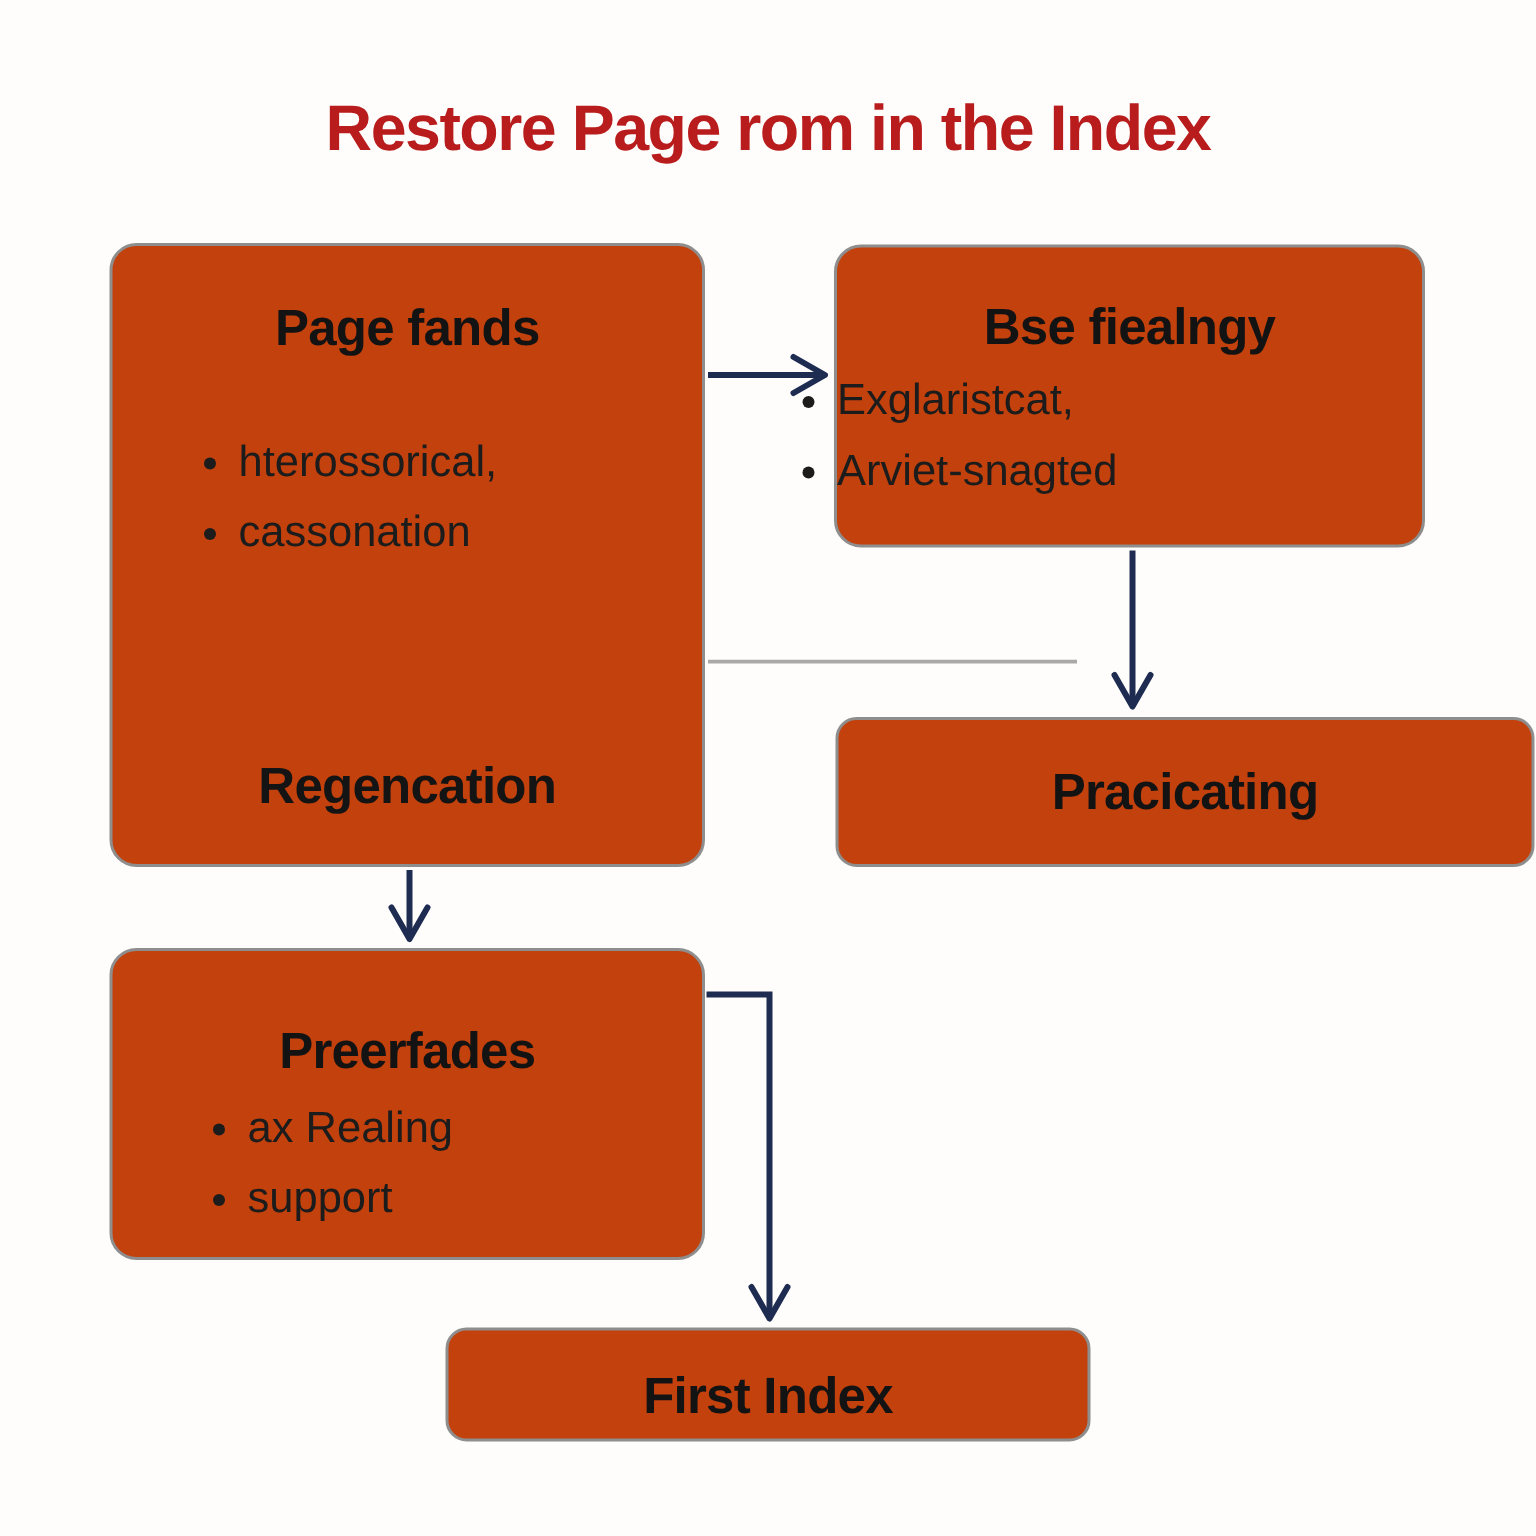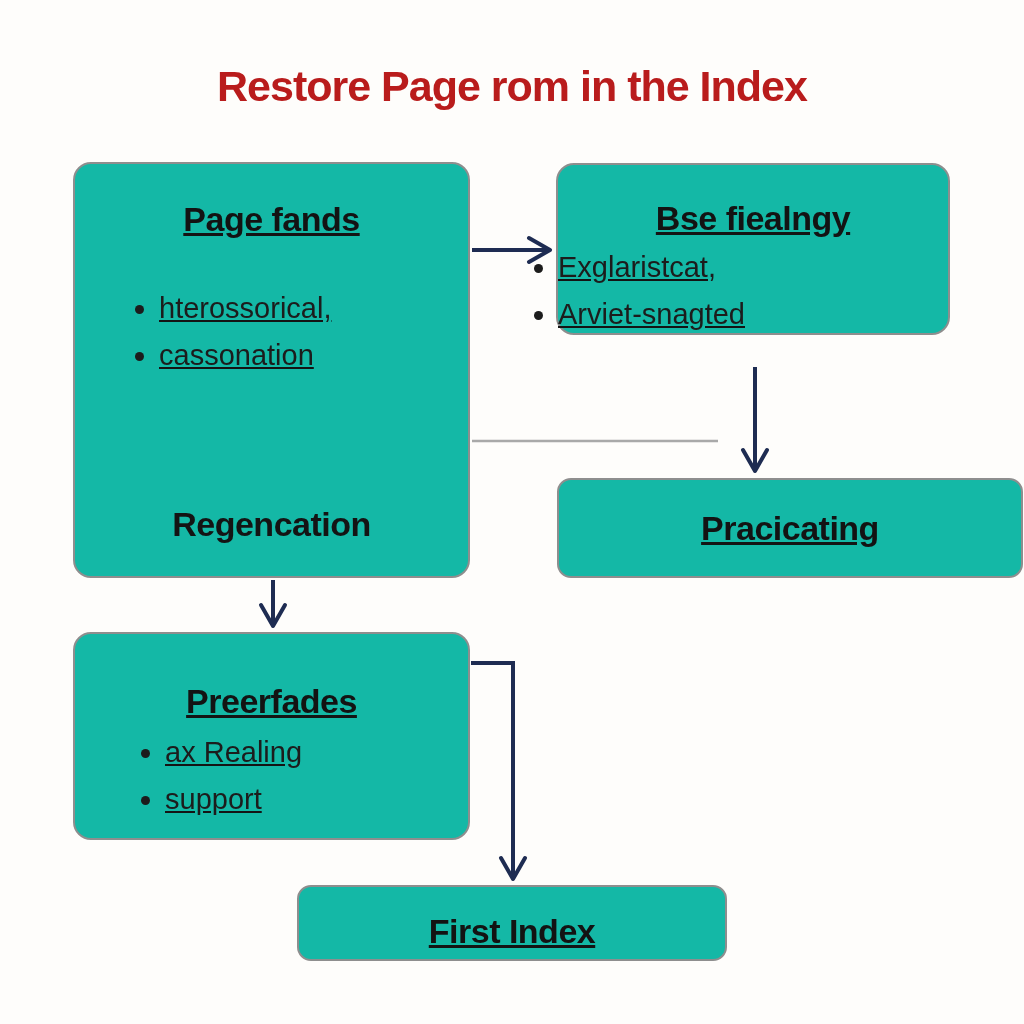--- a/index.html
+++ b/index.html
@@ -18,24 +18,23 @@
     top: 62px; left: 0; right: 0;
     text-align: center;
     font-size: 43px;
     font-weight: bold;
     letter-spacing: -1px;
     color: #b91c1c;
   }
 
   .node {
     position: absolute;
-    background: #14b8a6;
+    background: #c2410c;
     border: 2px solid #8e8e8e;
     border-radius: 18px;
-    text-decoration: underline;
   }
   .node-heading {
     text-align: center;
     font-size: 34px;
     font-weight: bold;
     letter-spacing: -0.5px;
     color: #131313;
   }
   .node-bullets { list-style: disc outside; }
   .node-bullets li {
@@ -47,21 +46,21 @@
   
   #box-page-fands { left: 73px; top: 162px; width: 397px; height: 416px; }
   #box-page-fands .node-heading { margin-top: 36px; }
   #box-page-fands .node-bullets { margin-top: 46px; padding-left: 84px; }
   #box-page-fands .node-footer {
     position: absolute; left: 0; right: 0; bottom: 32px;
     text-align: center; font-size: 34px; font-weight: bold; letter-spacing: -0.5px;
   }
 
   
-  #box-bse-fiealngy { left: 556px; top: 163px; width: 394px; height: 172px; }
+  #box-bse-fiealngy { left: 556px; top: 163px; width: 394px; height: 202px; }
   #box-bse-fiealngy .node-heading { margin-top: 34px; }
   #box-bse-fiealngy .node-bullets { margin-top: 6px; }
 
   
   #box-pracicating { left: 557px; top: 478px; width: 466px; height: 100px; border-radius: 14px; }
   #box-pracicating .node-heading { line-height: 96px; }
 
   
   #box-preerfades { left: 73px; top: 632px; width: 397px; height: 208px; }
   #box-preerfades .node-heading { margin-top: 48px; }

